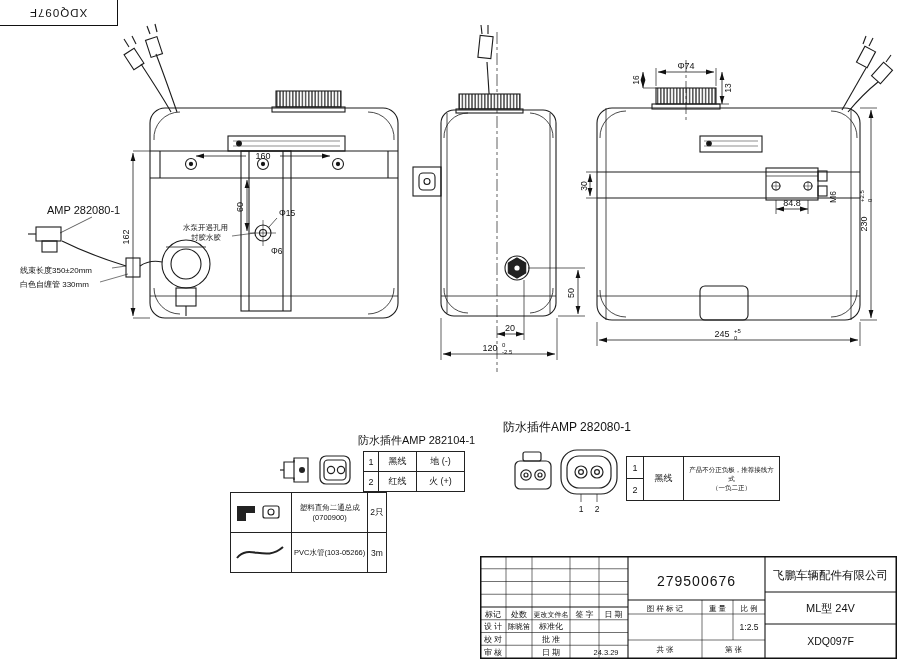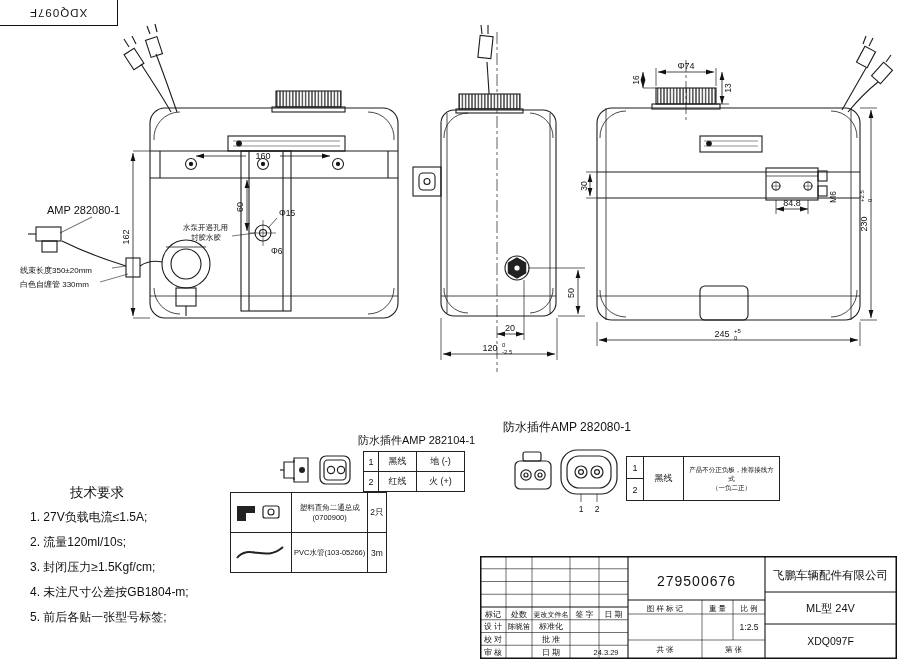--- a/index.html
+++ b/index.html
@@ -265,28 +265,20 @@
       <text x="722" y="337" text-anchor="middle" font-size="9">245</text>
       <text x="734" y="333" font-size="6">+5</text>
       <text x="734" y="340" font-size="6">0</text>
     </g>
   </svg>
 
   <div class="abs corner-code">
     <span>XDQ097F</span>
   </div>
 
-  <div class="abs tech-req">
-    <div class="tr-title">技术要求</div>
-    <div class="tr-item">1. 27V负载电流≤1.5A;</div>
-    <div class="tr-item">2. 流量120ml/10s;</div>
-    <div class="tr-item">3. 封闭压力≥1.5Kgf/cm;</div>
-    <div class="tr-item">4. 未注尺寸公差按GB1804-m;</div>
-    <div class="tr-item">5. 前后各贴一张型号标签;</div>
-  </div>
 
   <div class="abs conn-title" style="left:358px;top:433px">防水插件AMP 282104-1</div>
   <svg class="abs" style="left:278px;top:448px" width="86" height="46" viewBox="0 0 86 46">
     <g stroke="#222" fill="none" stroke-width="1.2">
       <path d="M6,14 h10 v-4 h14 v24 h-14 v-4 h-10 z"></path>
       <line x1="16" y1="12" x2="16" y2="32"></line>
       <line x1="2" y1="22" x2="6" y2="22"></line>
       <circle cx="24" cy="22" r="3" fill="#222" stroke="none"></circle>
       <rect x="42" y="8" width="30" height="28" rx="6"></rect>
       <rect x="46" y="12" width="22" height="20" rx="4"></rect>

